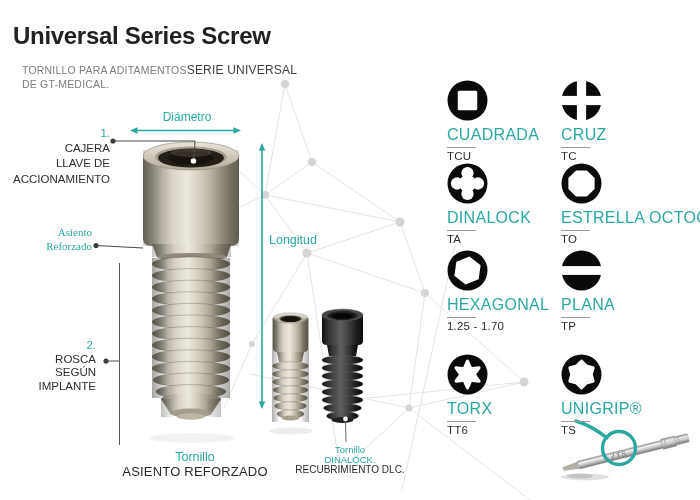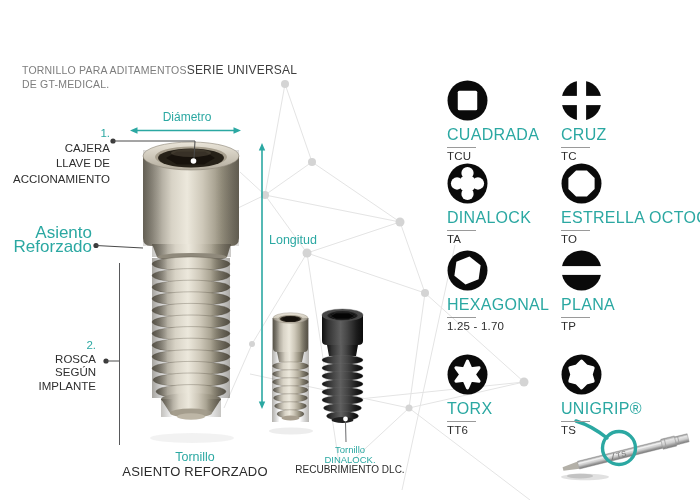--- a/index.html
+++ b/index.html
@@ -8,21 +8,21 @@
   #art{position:absolute;left:0;top:0;}
   .abs{position:absolute;}
   #title{left:13px;top:6px;font-size:24px;font-weight:bold;color:#212121;letter-spacing:-0.3px;}
   #subtitle{left:22px;top:62px;line-height:13.5px;}
   .sub-gray{font-size:10.5px;color:#7d7d7d;letter-spacing:.2px;}
   .sub-dark{font-size:12px;color:#3f3f3f;letter-spacing:.2px;margin-left:0;}
   .teal{color:#2BA8A2;}
   .rlabel{text-align:right;}
   #lbl-c1{left:0;top:126px;width:110px;font-size:11.5px;line-height:15.2px;color:#2e2e2e;}
   #lbl-diam{left:137px;top:110px;width:100px;text-align:center;font-size:12px;}
-  #lbl-seat{left:0;top:226px;width:92px;font-size:17px;line-height:13.5px;}
+  #lbl-seat{left:0;top:226px;width:92px;font-size:11px;line-height:13.5px;font-family:Liberation Serif, serif;}
   #lbl-long{left:269px;top:233px;font-size:12.5px;}
   #lbl-c2{left:0;top:339px;width:96px;font-size:11.5px;line-height:13.7px;color:#2e2e2e;}
   #cap-main{left:115px;top:450px;width:160px;text-align:center;}
   #cap-main .l1{font-size:12.5px;}
   #cap-main .l2{font-size:13px;color:#2b2b2b;letter-spacing:.2px;}
   #cap-dlc{left:290px;top:445px;width:120px;text-align:center;line-height:9.8px;}
   #cap-dlc .s{font-size:9.5px;}
   #cap-dlc .d{font-size:10px;color:#2b2b2b;}
   #panel-header{left:445px;top:44px;font-size:10.6px;font-weight:bold;color:#303030;
                 line-height:13.5px;letter-spacing:.1px;}
@@ -224,20 +224,21 @@
         <rect x="116" y="-4.2" width="13" height="8.4" fill="url(#gTool)" stroke="#8c8c8c" stroke-width=".4"></rect>
         <line x1="119" y1="-4.2" x2="119" y2="4.2" stroke="#9a9a9a" stroke-width=".7"></line>
         <line x1="50" y1="3" x2="53" y2="-3" stroke="#707070" stroke-width=".8"></line>
         <text x="55" y="2.6" font-size="7.5" fill="#707070" letter-spacing=".5">TS</text>
       </g>
       <circle cx="619" cy="448" r="16.5" fill="none" stroke="#2BA8A2" stroke-width="3.4"></circle>
       <path d="M576,421 C586,424 597,430 607,438" fill="none" stroke="#2BA8A2" stroke-width="3.4" stroke-linecap="round"></path>
     </g>
   </svg>
 
+  <h1 id="title" class="abs">Universal Series Screw</h1>
 
   <div id="subtitle" class="abs">
     <div>
       <span class="sub-gray">TORNILLO PARA ADITAMENTOS</span><span class="sub-dark">SERIE UNIVERSAL</span>
     </div>
     <div class="sub-gray">DE GT-MEDICAL.</div>
   </div>
 
   <div id="lbl-c1" class="abs rlabel">
     <div class="teal">1.</div>

